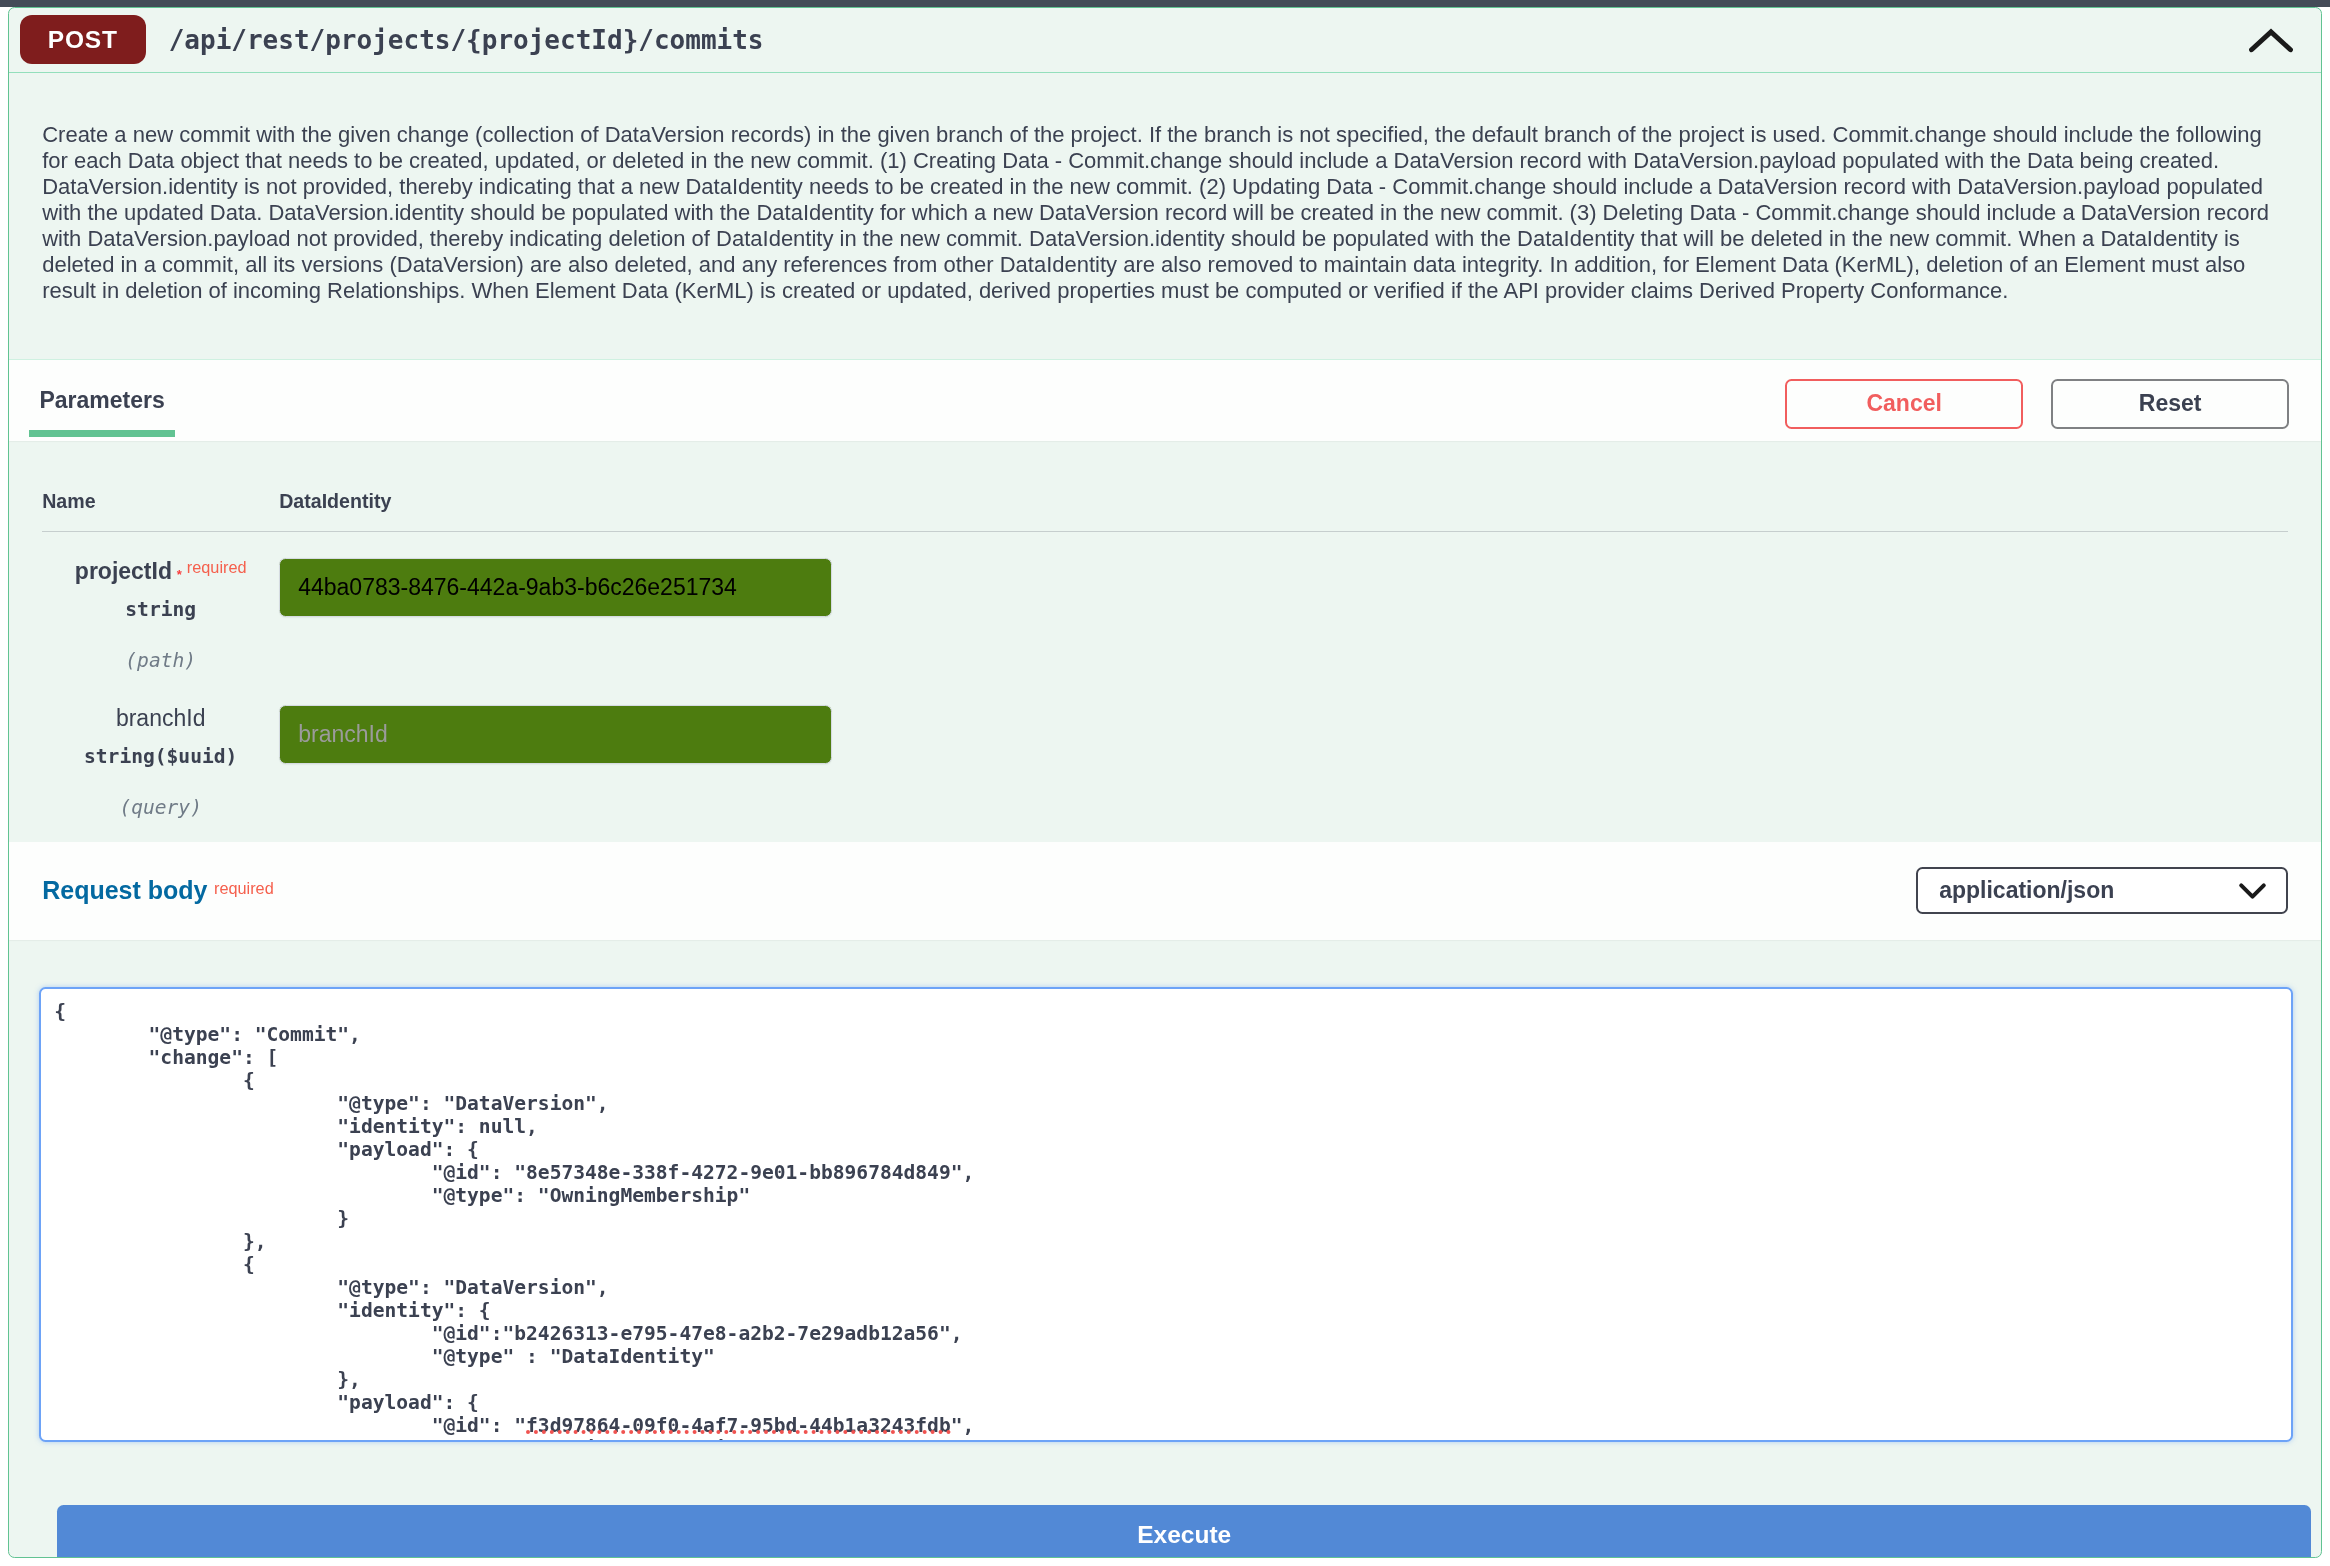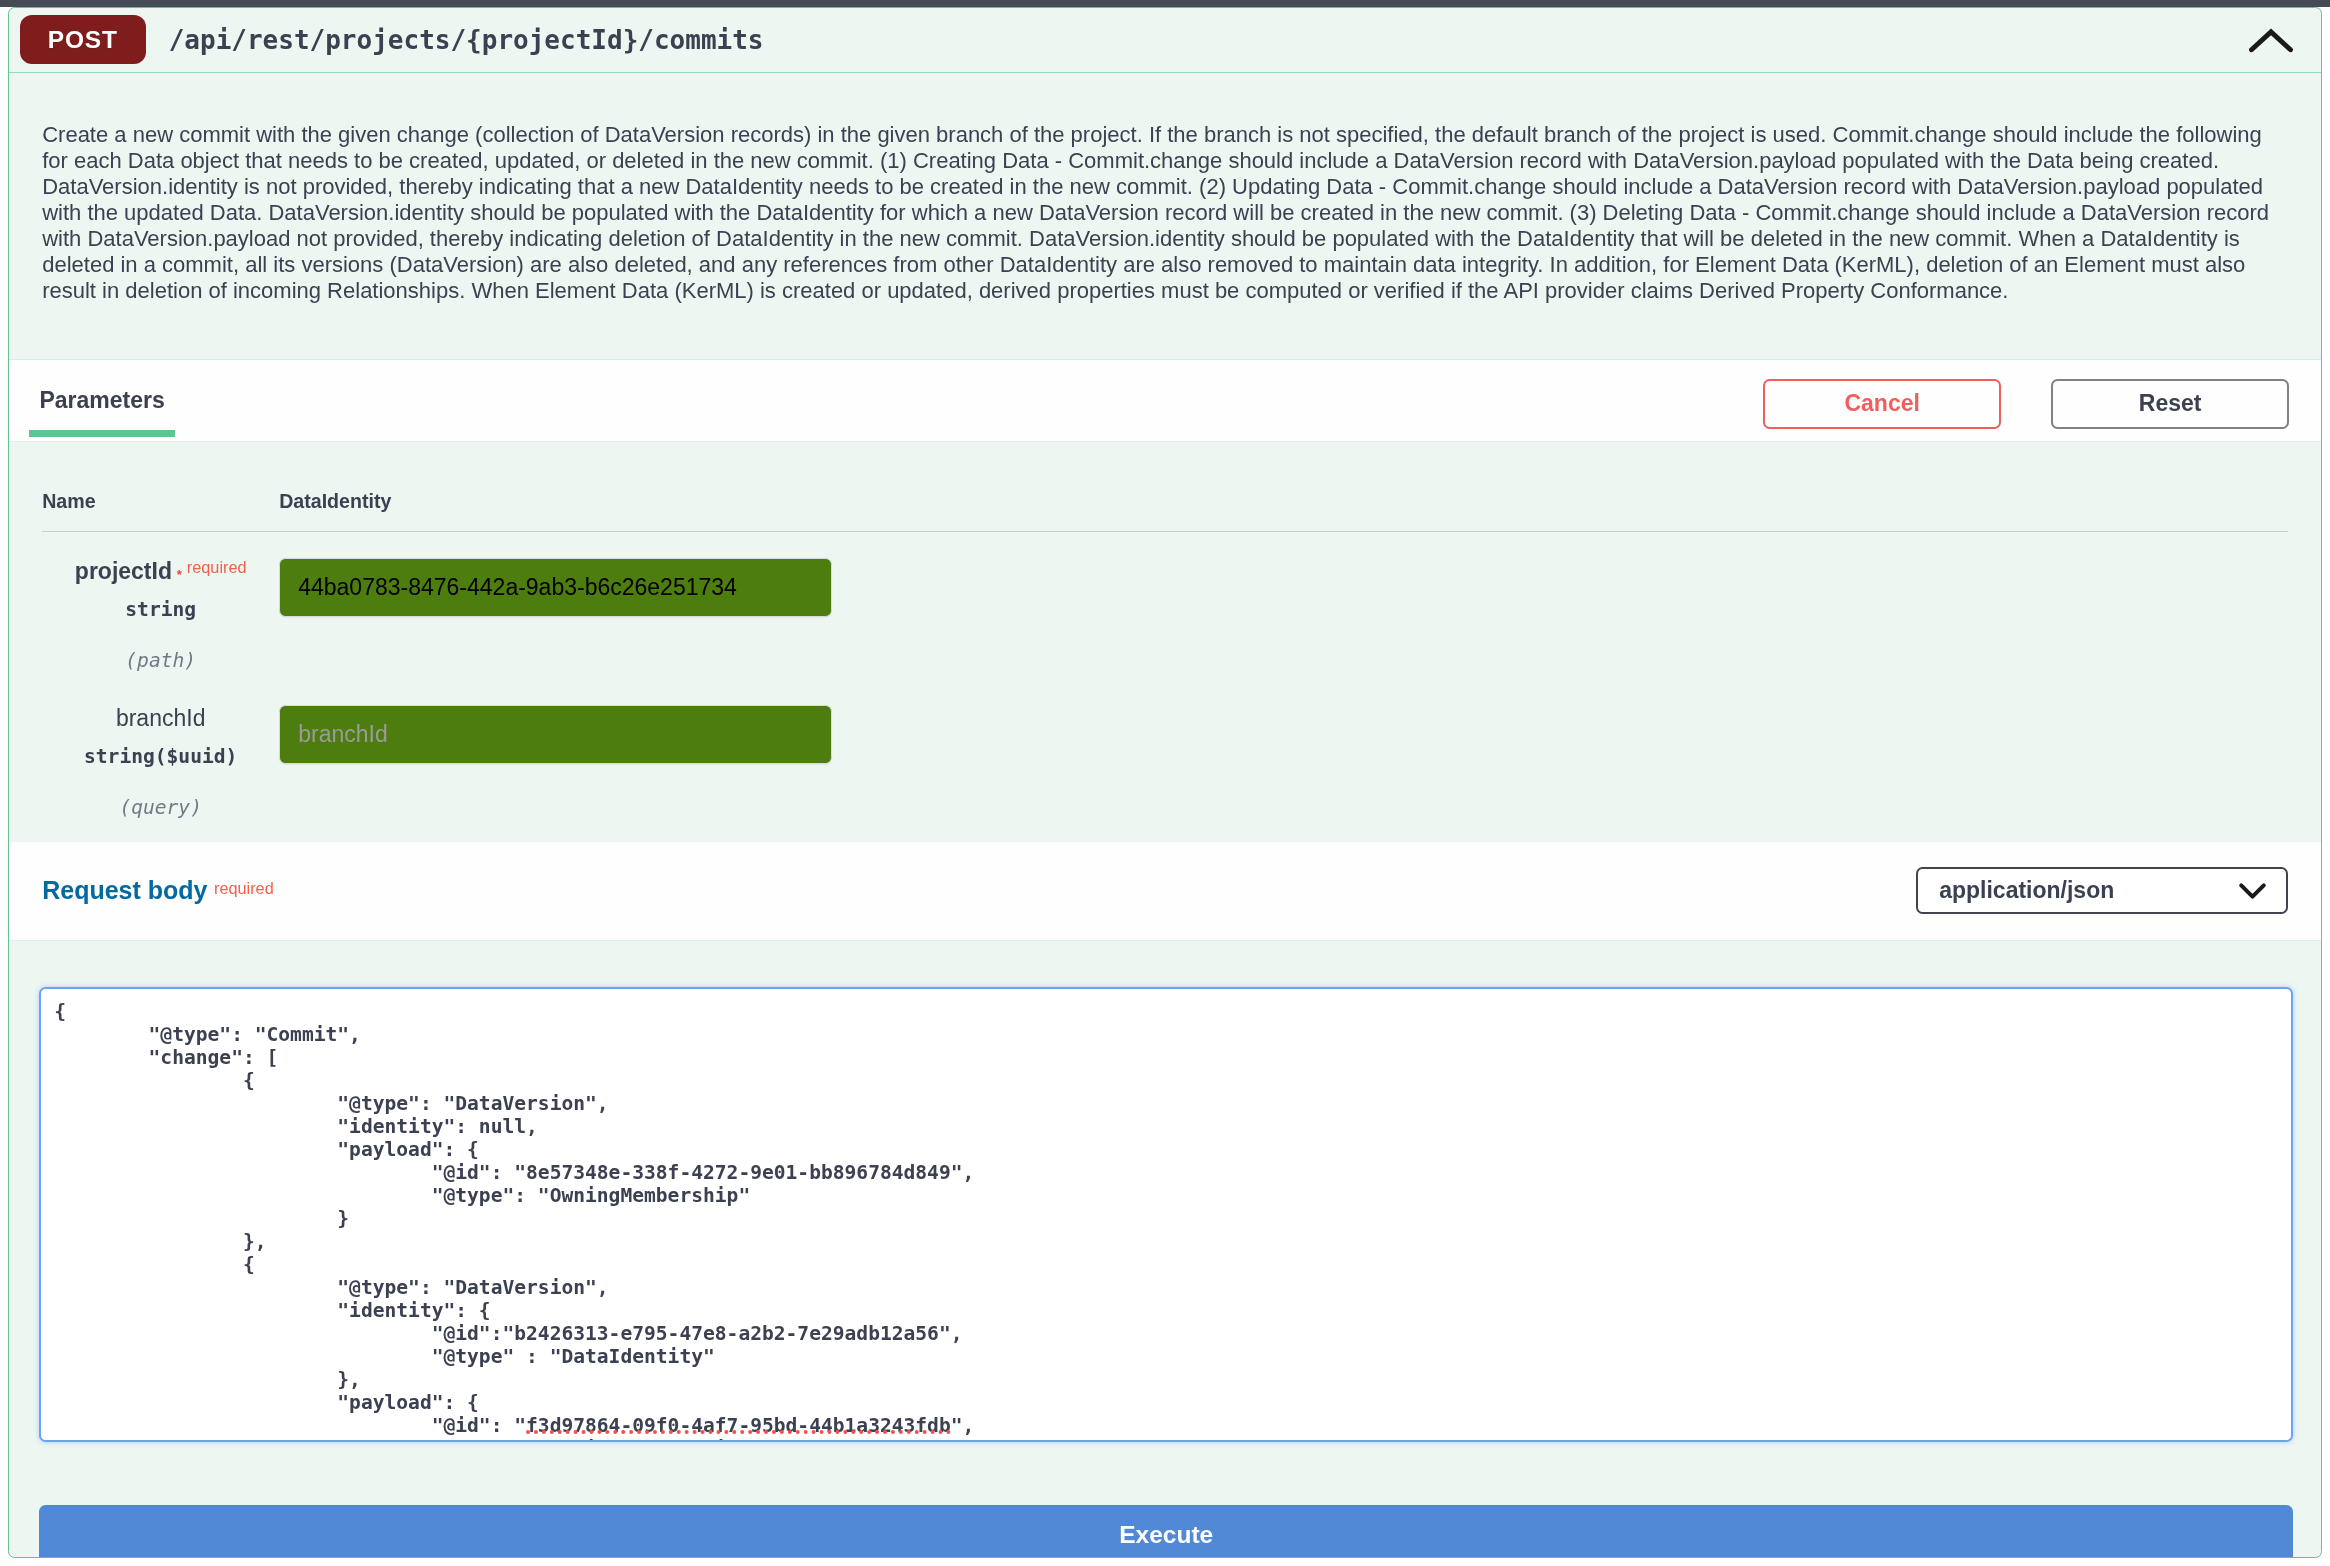--- a/index.html
+++ b/index.html
@@ -72,21 +72,21 @@
     padding: 0 10.6px;
   }
   .tab-label { font-size: 23px; font-weight: bold; color: #3b4151; text-align: center; }
   .tab::after {
     content: "";
     position: absolute;
     left: 0; right: 0; bottom: 3.3px;
     height: 7.3px;
     background: #61c392;
   }
-  .btn-row { display: flex; align-items: center; gap: 50px; margin-top: 7px; }
+  .btn-row { display: flex; align-items: center; gap: 28px; margin-top: 7px; }
   .btn {
     width: 238px;
     height: 50px;
     border-radius: 6.5px;
     font-size: 23px;
     font-weight: bold;
     background: transparent;
     cursor: pointer;
   }
   .btn-cancel { border: 2.4px solid #f15e5e; color: #f15e5e; }
@@ -178,21 +178,21 @@
     position: absolute;
     left: 487px;
     top: 443px;
     width: 425px;
     height: 4.9px;
     border-bottom: 4.1px dotted #f05350;
     pointer-events: none;
   }
 
   
-  .execute-wrap { padding: 63px 30px 0 30px; }
+  .execute-wrap { padding: 63px 30px 0 48px; }
   .btn-execute {
     width: 2254px;
     height: 60px;
     background: #5289d6;
     color: #ffffff;
     font-size: 24.5px;
     font-weight: bold;
     border: none;
     border-radius: 6.5px;
     cursor: pointer;

